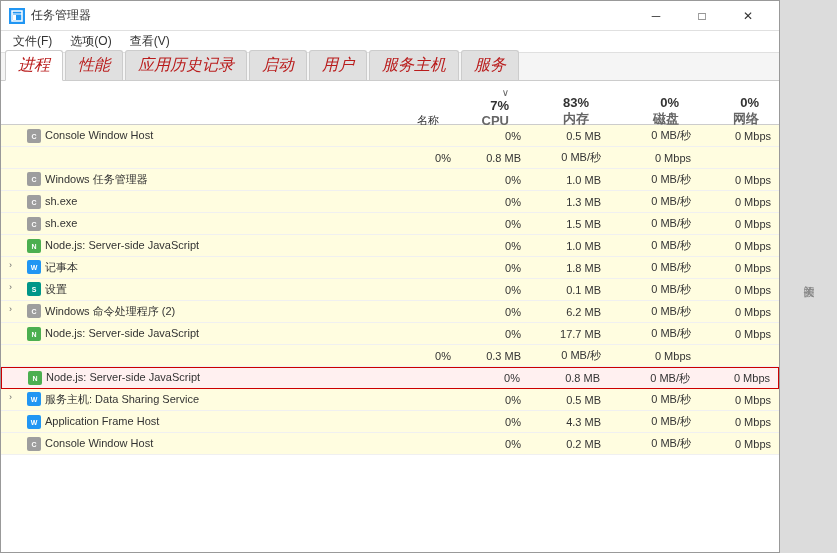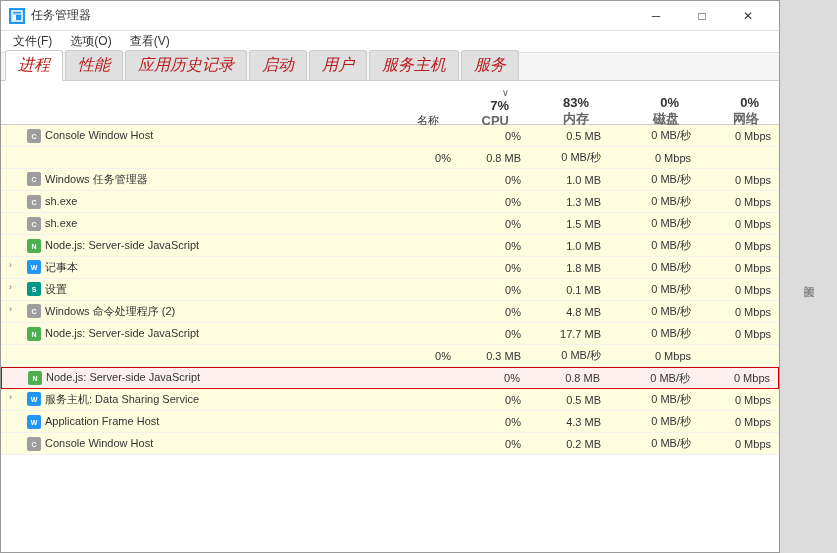--- a/index.html
+++ b/index.html
@@ -403,21 +403,21 @@
               <span class="expand-arrow">›</span>
               <span class="process-icon" style="background: rgb(158, 158, 158); color: white; border-radius: 2px; font-size: 8px; font-weight: bold;">
                 <svg width="12" height="12" viewBox="0 0 12 12">
                   <rect width="12" height="12" rx="2" fill="#9E9E9E"></rect>
                   <text x="6" y="9" text-anchor="middle" fill="white" font-size="7" font-family="Arial">C</text>
                 </svg>
               </span>
               <span>Windows 命令处理程序 (2)</span>
             </div>
             <div class="cell">0%</div>
-            <div class="cell">4.8 MB</div>
+            <div class="cell">6.2 MB</div>
             <div class="cell">0 MB/秒</div>
             <div class="cell">0 Mbps</div>
           </div>
           <div class="table-row yellow">
             <div class="cell name">
               <span class="expand-arrow"></span>
               <span class="process-icon" style="background: rgb(76, 175, 80); color: white; border-radius: 2px; font-size: 8px; font-weight: bold;">
                 <svg width="12" height="12" viewBox="0 0 12 12">
                   <circle cx="6" cy="6" r="5" fill="#4CAF50"></circle>
                   <text x="6" y="9" text-anchor="middle" fill="white" font-size="7" font-family="Arial">N</text>

